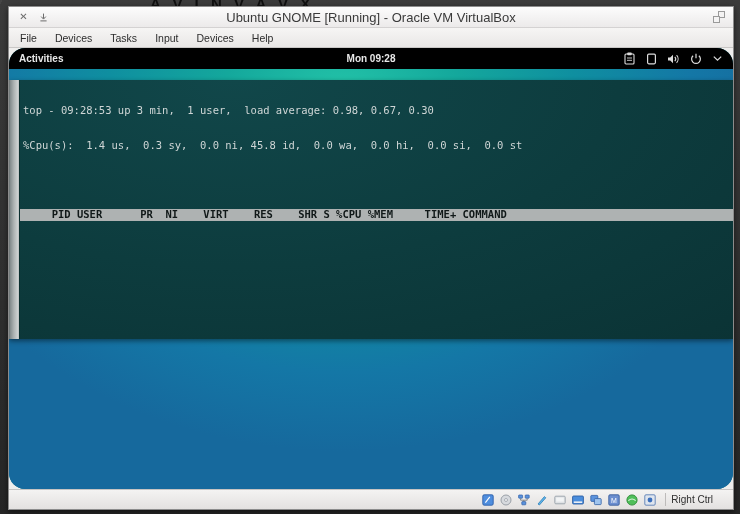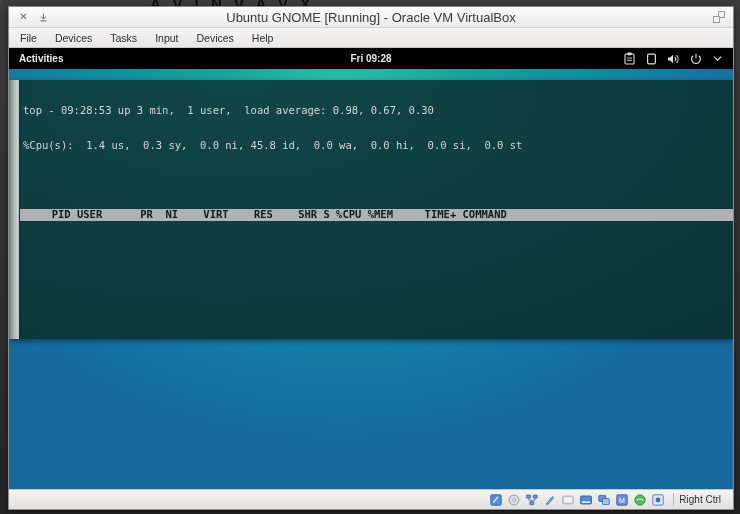--- a/index.html
+++ b/index.html
@@ -122,20 +122,21 @@
     cursor: pointer;
     padding: 1px 2px;
   }
 
   
   #guest-screen {
     flex: 1 1 auto;
     position: relative;
     overflow: hidden;
     background: #0d7a8c;
+    border-radius: 16px;
   }
 
   
   #gnome-topbar {
     position: absolute;
     top: 0; left: 0; right: 0;
     height: 21px;
     background: #000000;
     display: flex;
     align-items: center;
@@ -237,21 +238,21 @@
 
   
   #vbox-statusbar {
     height: 19px;
     flex: 0 0 19px;
     background: linear-gradient(180deg, #f4f3f2 0%, #e3e1e0 100%);
     border-top: 1px solid #c6c4c3;
     display: flex;
     align-items: center;
     justify-content: flex-end;
-    padding-right: 12px;
+    padding-right: 20px;
     gap: 5px;
   }
   .status-icon {
     width: 13px;
     height: 13px;
     display: flex;
     align-items: center;
     justify-content: center;
     cursor: pointer;
   }
@@ -297,21 +298,21 @@
     <div class="menu-item">Devices</div>
     <div class="menu-item">Help</div>
   </div>
 
   <div id="guest-screen">
 
     <div id="gnome-wallpaper"></div>
 
     <div id="gnome-topbar">
       <div id="activities-button">Activities</div>
-      <div id="gnome-clock">Fri 09:28</div>
+      <div id="gnome-clock">Mon 09:28</div>
       <div id="gnome-tray">
         <div class="tray-icon">
           <svg width="11" height="13" viewBox="0 0 11 13" aria-hidden="true">
             <rect x="1" y="2" width="9" height="10" rx="1" fill="none" stroke="#dcdcdc" stroke-width="1.1"></rect>
             <rect x="3.3" y="0.6" width="4.4" height="2.6" rx="0.7" fill="#dcdcdc"></rect>
             <path d="M3 6 H8 M3 8.3 H8" stroke="#dcdcdc" stroke-width="0.9"></path>
           </svg>
         </div>
         <div class="tray-icon">
           <svg width="11" height="12" viewBox="0 0 11 12" aria-hidden="true">

